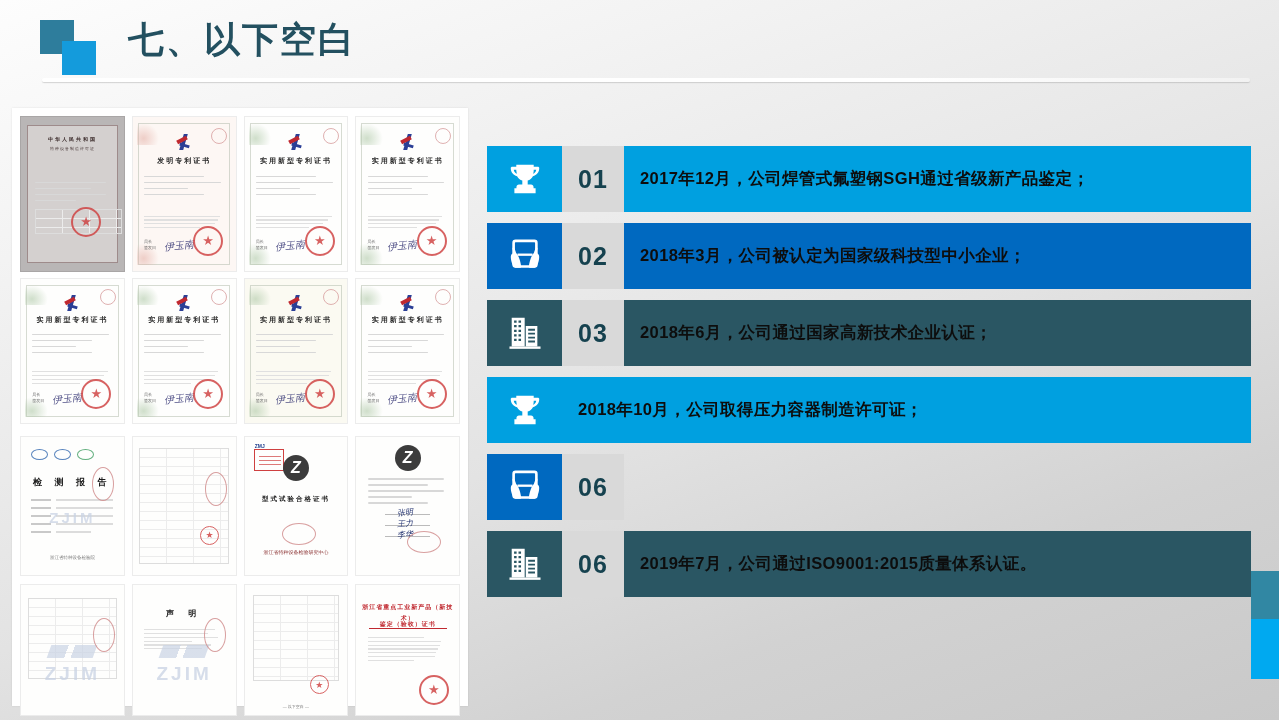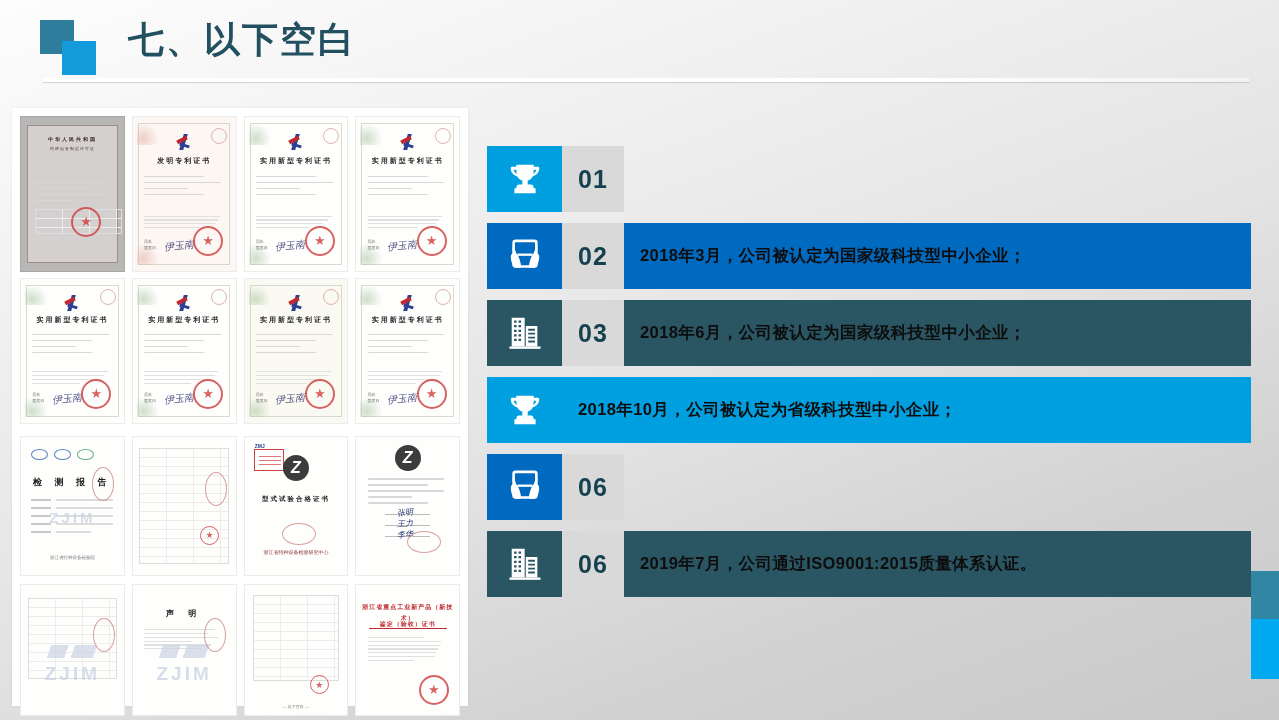--- a/index.html
+++ b/index.html
@@ -584,20 +584,21 @@
 
 <div class="timeline">
 
   <div class="t-row">
     <div class="t-icon c-cyan">
       <svg width="38" height="38" viewBox="0 0 24 24" fill="#ffffff">
         <path d="M6.5 3h11v1.2h2.6c.5 0 .9.4.9.9 0 2.6-1.6 4.6-4 5.1-.7 1.4-1.9 2.4-3.3 2.7v2.6h2.1c.9 0 1.6.7 1.6 1.6v.7h1.3V21H5.3v-3.2h1.3v-.7c0-.9.7-1.6 1.6-1.6h2.1v-2.6c-1.4-.3-2.6-1.3-3.3-2.7-2.4-.5-4-2.5-4-5.1 0-.5.4-.9.9-.9H6.5V3zm0 3.1H4.9c.2 1.3 1 2.2 2 2.6-.2-.6-.3-1.3-.4-2V6.1zm11 0v.6c0 .7-.1 1.4-.4 2 1-.4 1.8-1.3 2-2.6h-1.6z"></path>
       </svg>
     </div>
     <div class="t-num">01</div>
+    <div class="t-text c-cyan">2017年12月，公司焊管式氟塑钢SGH通过省级新产品鉴定；</div>
   </div>
 
   <div class="t-row">
     <div class="t-icon c-blue">
       <svg width="40" height="40" viewBox="0 0 26 26" fill="none">
         <rect x="5.6" y="3.2" width="14.8" height="16.6" rx="1.3" stroke="#ffffff" stroke-width="1.7"></rect>
         <rect x="8.2" y="11.4" width="9.6" height="1.5" fill="#ffffff"></rect>
         <path d="M7.4 11.6c-.5-1.5-1-2.9-1.3-3.6-.3-.8-1.4-.5-1.2.4.2.9.6 2 .8 2.6-.6.2-1.4.6-1.7 1.3-.4.9-.2 2.6.1 3.9.3 1.2.9 2.6 1.6 3.6.4.6.9.9 1.6.9h2.3c.7 0 1-.5.9-1.1-.2-1.4-.6-3.2-1-4.3-.4-1.2-1.2-2.9-1.6-3.7-.2-.4-.4-.1-.5 0z" fill="#ffffff"></path>
         <path d="M18.6 11.6c.5-1.5 1-2.9 1.3-3.6.3-.8 1.4-.5 1.2.4-.2.9-.6 2-.8 2.6.6.2 1.4.6 1.7 1.3.4.9.2 2.6-.1 3.9-.3 1.2-.9 2.6-1.6 3.6-.4.6-.9.9-1.6.9h-2.3c-.7 0-1-.5-.9-1.1.2-1.4.6-3.2 1-4.3.4-1.2 1.2-2.9 1.6-3.7.2-.4.4-.1.5 0z" fill="#ffffff"></path>
       </svg>
@@ -608,30 +609,30 @@
 
   <div class="t-row">
     <div class="t-icon c-teal">
       <svg width="38" height="38" viewBox="0 0 24 24" fill="#ffffff">
         <path d="M3.6 2.4h8.2v18.2H3.6V2.4zm1.5 1.7v1.4h1.6V4.1H5.1zm2.8 0v1.4h1.6V4.1H7.9zm-2.8 2.9v1.4h1.6V7H5.1zm2.8 0v1.4h1.6V7H7.9zm-2.8 2.9v1.4h1.6V9.9H5.1zm2.8 0v1.4h1.6V9.9H7.9zm-2.8 2.9v1.4h1.6v-1.4H5.1zm2.8 0v1.4h1.6v-1.4H7.9zm-2.8 2.9v1.4h1.6v-1.4H5.1zm2.8 0v1.4h1.6v-1.4H7.9z"></path>
         <path d="M12.5 7.6h7.3v13h-7.3v-13zm1.5 1.7v1.2h4.3V9.3H14zm0 2.5v1.2h4.3v-1.2H14zm0 2.5v1.2h4.3v-1.2H14zm0 2.5v1.2h4.3v-1.2H14z"></path>
         <rect x="2.2" y="20.5" width="19.6" height="1.5"></rect>
       </svg>
     </div>
     <div class="t-num">03</div>
-    <div class="t-text c-teal">2018年6月，公司被认定为国家级科技型中小企业；</div>
+    <div class="t-text c-teal">2018年6月，公司通过国家高新技术企业认证；</div>
   </div>
 
   <div class="t-row">
     <div class="t-icon c-cyan">
       <svg width="38" height="38" viewBox="0 0 24 24" fill="#ffffff">
         <path d="M6.5 3h11v1.2h2.6c.5 0 .9.4.9.9 0 2.6-1.6 4.6-4 5.1-.7 1.4-1.9 2.4-3.3 2.7v2.6h2.1c.9 0 1.6.7 1.6 1.6v.7h1.3V21H5.3v-3.2h1.3v-.7c0-.9.7-1.6 1.6-1.6h2.1v-2.6c-1.4-.3-2.6-1.3-3.3-2.7-2.4-.5-4-2.5-4-5.1 0-.5.4-.9.9-.9H6.5V3zm0 3.1H4.9c.2 1.3 1 2.2 2 2.6-.2-.6-.3-1.3-.4-2V6.1zm11 0v.6c0 .7-.1 1.4-.4 2 1-.4 1.8-1.3 2-2.6h-1.6z"></path>
       </svg>
     </div>
-    <div class="t-text c-cyan">2018年10月，公司被认定为省级科技型中小企业；</div>
+    <div class="t-text c-cyan">2018年10月，公司取得压力容器制造许可证；</div>
   </div>
 
   <div class="t-row">
     <div class="t-icon c-blue">
       <svg width="40" height="40" viewBox="0 0 26 26" fill="none">
         <rect x="5.6" y="3.2" width="14.8" height="16.6" rx="1.3" stroke="#ffffff" stroke-width="1.7"></rect>
         <rect x="8.2" y="11.4" width="9.6" height="1.5" fill="#ffffff"></rect>
         <path d="M7.4 11.6c-.5-1.5-1-2.9-1.3-3.6-.3-.8-1.4-.5-1.2.4.2.9.6 2 .8 2.6-.6.2-1.4.6-1.7 1.3-.4.9-.2 2.6.1 3.9.3 1.2.9 2.6 1.6 3.6.4.6.9.9 1.6.9h2.3c.7 0 1-.5.9-1.1-.2-1.4-.6-3.2-1-4.3-.4-1.2-1.2-2.9-1.6-3.7-.2-.4-.4-.1-.5 0z" fill="#ffffff"></path>
         <path d="M18.6 11.6c.5-1.5 1-2.9 1.3-3.6.3-.8 1.4-.5 1.2.4-.2.9-.6 2-.8 2.6.6.2 1.4.6 1.7 1.3.4.9.2 2.6-.1 3.9-.3 1.2-.9 2.6-1.6 3.6-.4.6-.9.9-1.6.9h-2.3c-.7 0-1-.5-.9-1.1.2-1.4.6-3.2 1-4.3.4-1.2 1.2-2.9 1.6-3.7.2-.4.4-.1.5 0z" fill="#ffffff"></path>
       </svg>

